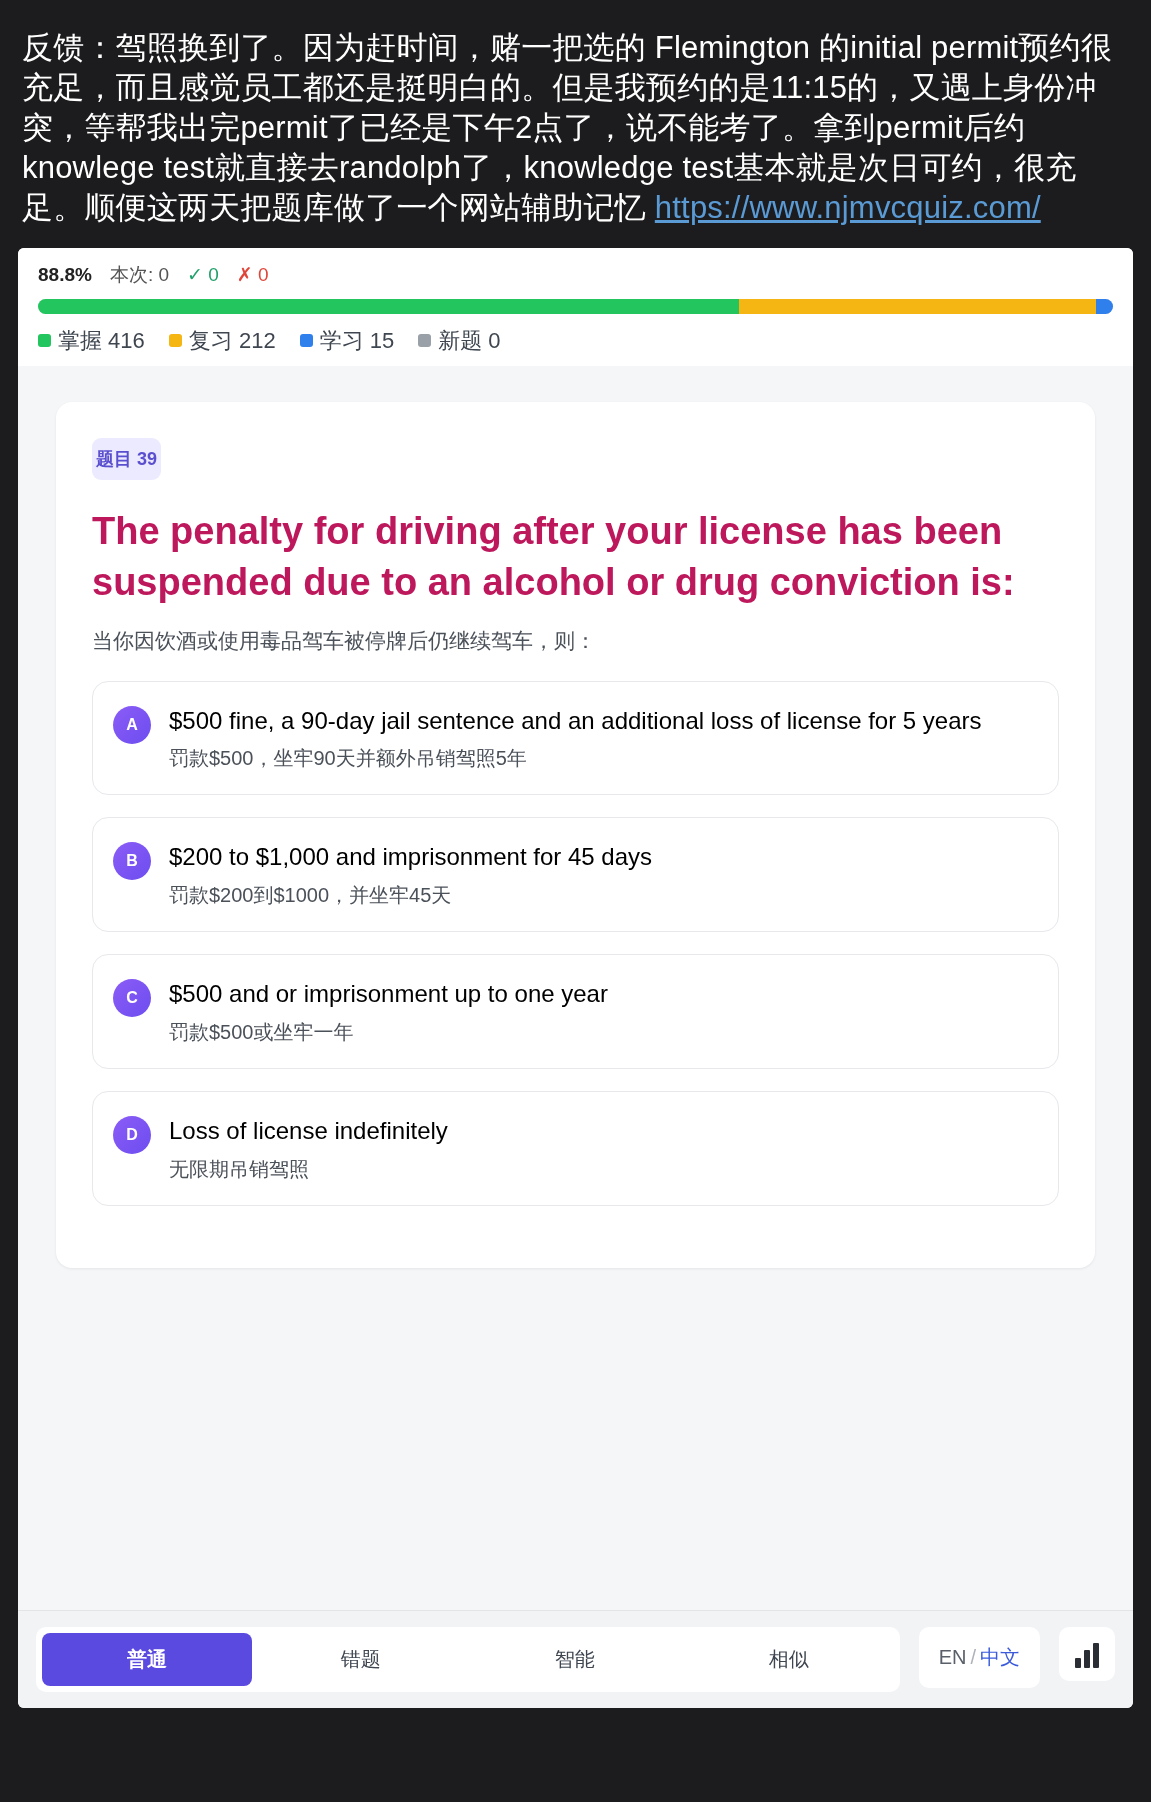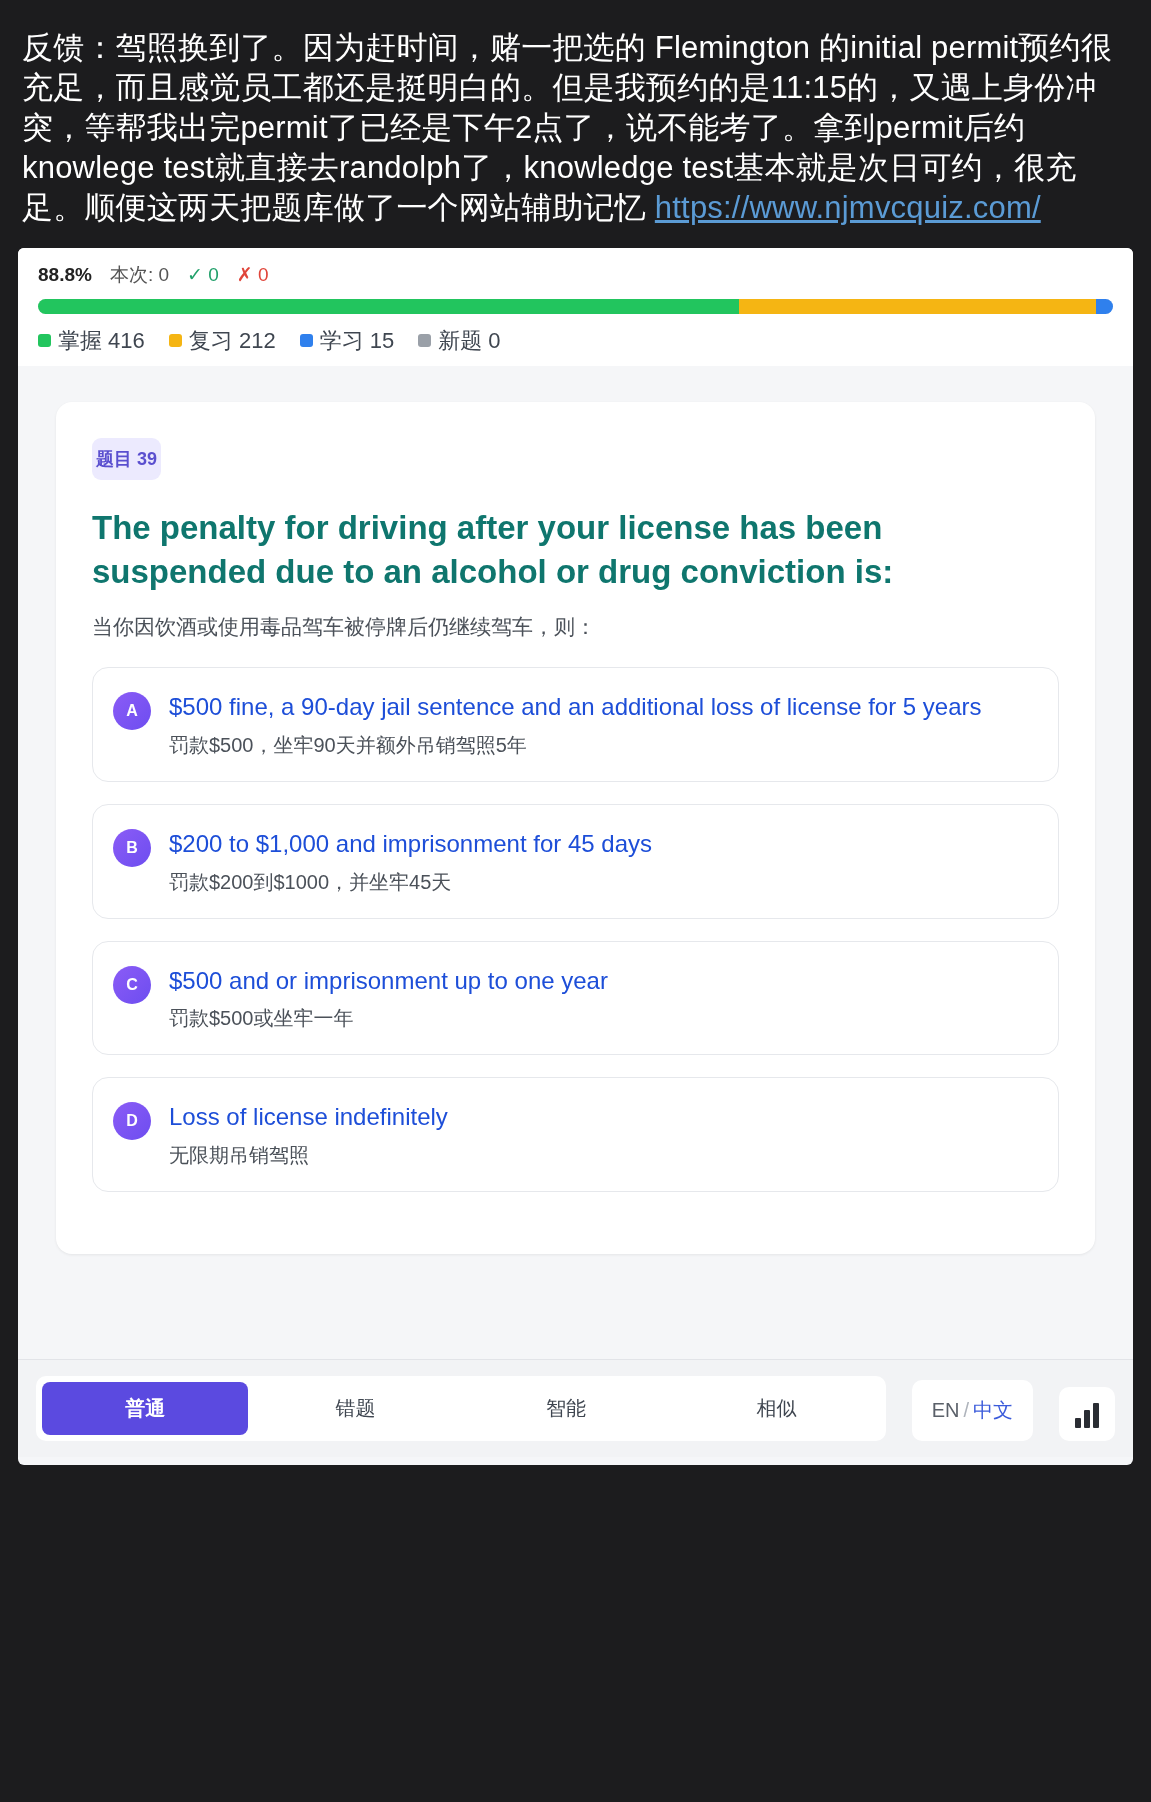--- a/index.html
+++ b/index.html
@@ -28,21 +28,21 @@
     word-break: break-all;
   }
 
   
   .app {
     position: relative;
     margin: 10px 18px 0 18px;
     background: #f5f6f8;
     border-radius: 6px;
     overflow: hidden;
-    height: 1217px;
+    height: 1460px;
   }
 
   
   .stats {
     background: #ffffff;
     padding: 14px 20px 10px 20px;
   }
   .stats-top {
     display: flex;
     align-items: center;
@@ -87,24 +87,24 @@
     display: inline-block;
     background: #eceafe;
     color: #5a4fcf;
     font-size: 18px;
     font-weight: bold;
     padding: 9px 4px;
     border-radius: 9px;
   }
   .qtitle {
     margin-top: 26px;
-    font-size: 33px;
+    font-size: 38px;
     line-height: 1.35;
     font-weight: bold;
-    color: #0f766e;
+    color: #be185d;
   }
   .qsub {
     margin-top: 18px;
     font-size: 21px;
     color: #4b5159;
   }
 
   .options { margin-top: 26px; }
   .option {
     display: flex;
@@ -123,39 +123,39 @@
     background: linear-gradient(135deg,#8b5cf6,#6d4df0);
     color: #fff;
     font-size: 16px;
     font-weight: bold;
     display: flex; align-items: center; justify-content: center;
     margin-top: 2px;
   }
   .opt-body { flex: 1 1 auto; }
   .opt-en {
     font-size: 24px;
-    color: #1d4ed8;
+    color: #000000;
     line-height: 1.45;
   }
   .opt-zh {
     margin-top: 7px;
     font-size: 20px;
     color: #4b5159;
   }
 
   
   .bottombar {
     position: absolute;
-    left: 0; right: 0; bottom: 8px;
+    left: 0; right: 0; bottom: 0;
     background: #f2f3f5;
     border-top: 1px solid #e2e4e8;
     display: flex;
-    align-items: flex-end;
+    align-items: flex-start;
     padding: 16px 18px;
-    gap: 26px;
+    gap: 19px;
   }
   .tabs {
     flex: 1 1 auto;
     display: flex;
     align-items: center;
     background: #ffffff;
     border-radius: 10px;
     padding: 6px;
     gap: 4px;
   }

